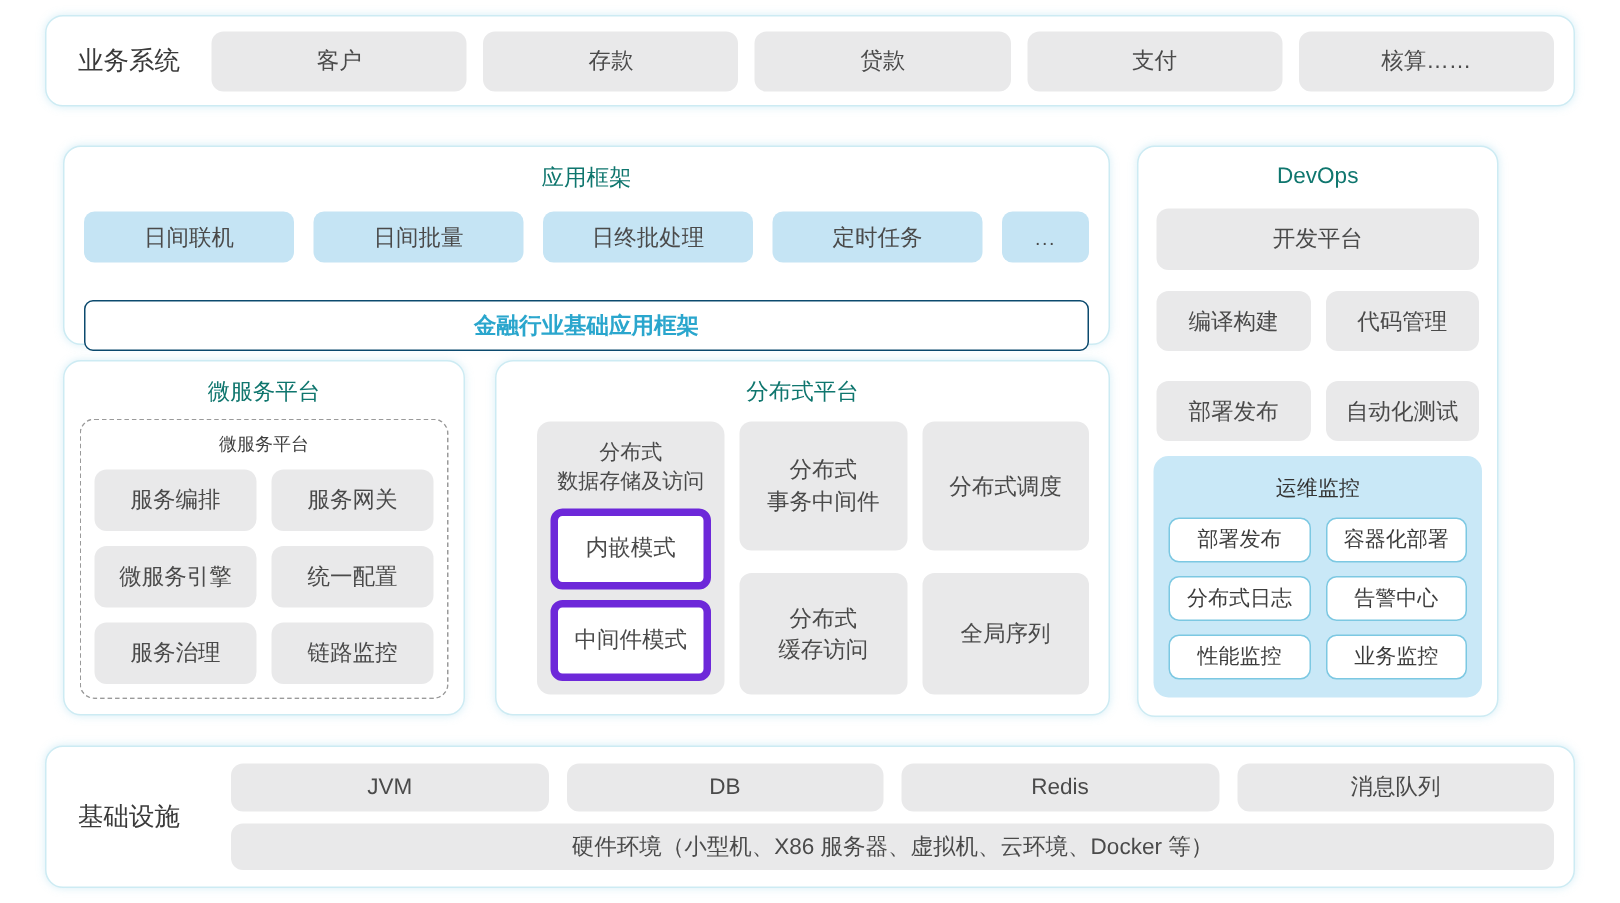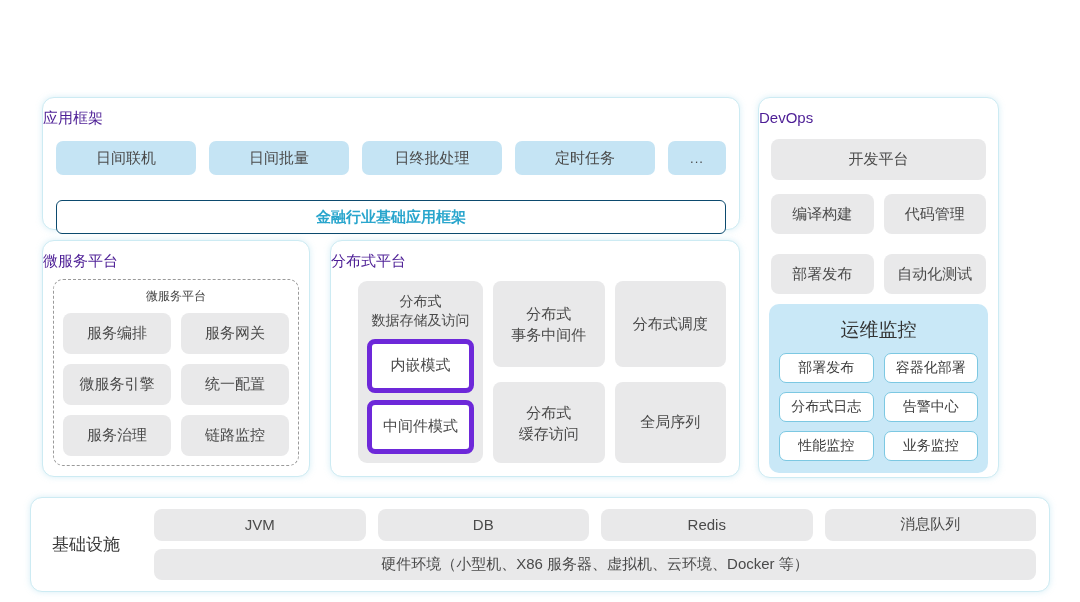--- a/index.html
+++ b/index.html
@@ -14,21 +14,21 @@
     box-shadow:0 0 6px rgba(140,205,230,.35);
     box-sizing:border-box;
   }
   .box{
     display:flex;align-items:center;justify-content:center;
     border-radius:8px;color:#4a4a4a;font-size:15px;box-sizing:border-box;
   }
   .gray{background:#e9e9ea;}
   .blue{background:#c5e4f4;}
   .multiline{white-space:pre-line;text-align:center;line-height:1.4;}
-  .panel-title{padding-top:11px;font-size:15px;color:#4c1d95;}
+  .panel-title{padding-top:11px;text-align:center;font-size:15px;color:#0f766e;}
   
   .band{display:flex;align-items:center;}
   .top-band{left:30px;top:10px;width:1020px;height:61px;}
   .band-label{width:110px;flex:none;text-align:center;font-size:17px;color:#3a3a3a;}
   .band-items{flex:1;display:flex;gap:11px;margin-right:13px;}
   .band-items .box{flex:1;height:40px;}
   
   .app-panel{left:42px;top:97px;width:698px;height:133px;}
   .app-items{display:flex;gap:13px;margin:13px 13px 0;}
   .app-items .box{flex:1;height:34px;border-radius:7px;}
@@ -64,36 +64,46 @@
     flex:1;background:#fff;border:5px solid #6d28d9;border-radius:8px;
     display:flex;align-items:center;justify-content:center;font-size:15px;color:#4a4a4a;
   }
   .mode-box + .mode-box{margin-top:7px;}
   
   .devops-panel{left:758px;top:97px;width:241px;height:381px;}
   .dev-platform{margin:13px 12px 0;height:41px;}
   .devops-grid{display:grid;grid-template-columns:1fr 1fr;gap:20px 10px;margin:14px 12px 0;}
   .devops-grid .box{height:40px;}
   .monitor{margin:10px 10px;background:#c9e8f7;border-radius:10px;padding:7px 10px 12px;}
-  .monitor-title{text-align:center;font-size:19px;color:#333;margin:6px 0 10px;}
+  .monitor-title{text-align:center;font-size:14px;color:#333;margin:6px 0 10px;}
   .monitor-grid{display:grid;grid-template-columns:1fr 1fr;gap:9px 10px;}
   .monitor-grid .box{height:30px;background:#fff;border:1px solid #7cc8e2;border-radius:7px;font-size:14px;color:#3d3d3d;}
   
   .bottom-band{left:30px;top:497px;width:1020px;height:95px;align-items:stretch;}
   .bottom-band .band-label{align-self:center;}
   .infra-content{flex:1;margin:11px 13px;display:flex;flex-direction:column;gap:8px;}
   .infra-row{flex:1;display:flex;gap:12px;}
   .infra-row .box{flex:1;}
   .hardware-bar{flex:1;font-size:15px;border-radius:8px;}
 </style>
 </head>
 <body>
 
 <div class="canvas">
 
+  <section class="band top-band">
+    <div class="band-label">业务系统</div>
+    <div class="band-items">
+      <div class="box gray">客户</div>
+      <div class="box gray">存款</div>
+      <div class="box gray">贷款</div>
+      <div class="box gray">支付</div>
+      <div class="box gray">核算……</div>
+    </div>
+  </section>
 
   <section class="panel app-panel">
     <div class="panel-title">应用框架</div>
     <div class="app-items">
       <div class="box blue">日间联机</div>
       <div class="box blue">日间批量</div>
       <div class="box blue">日终批处理</div>
       <div class="box blue">定时任务</div>
       <div class="box blue more">...</div>
     </div>

